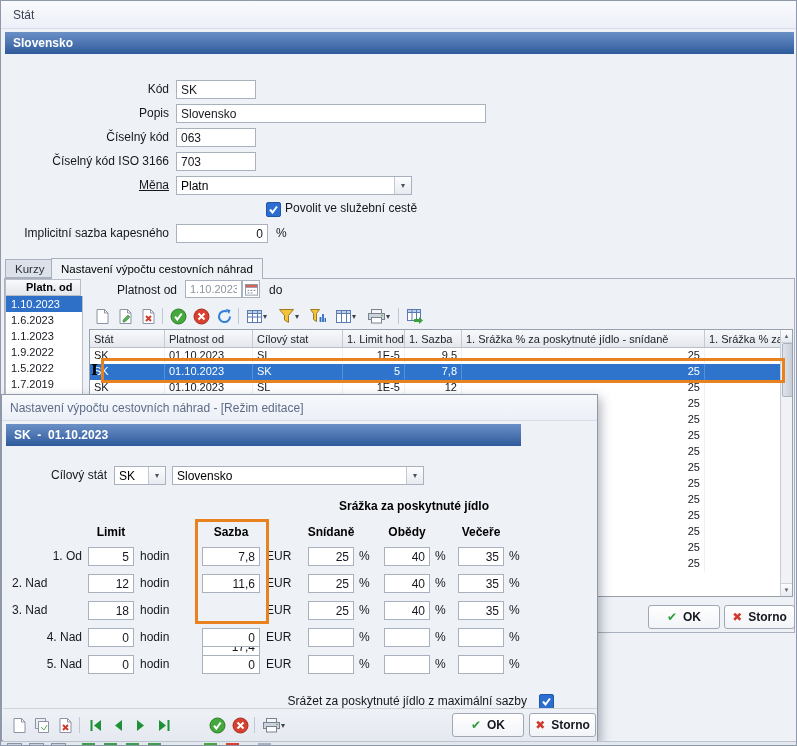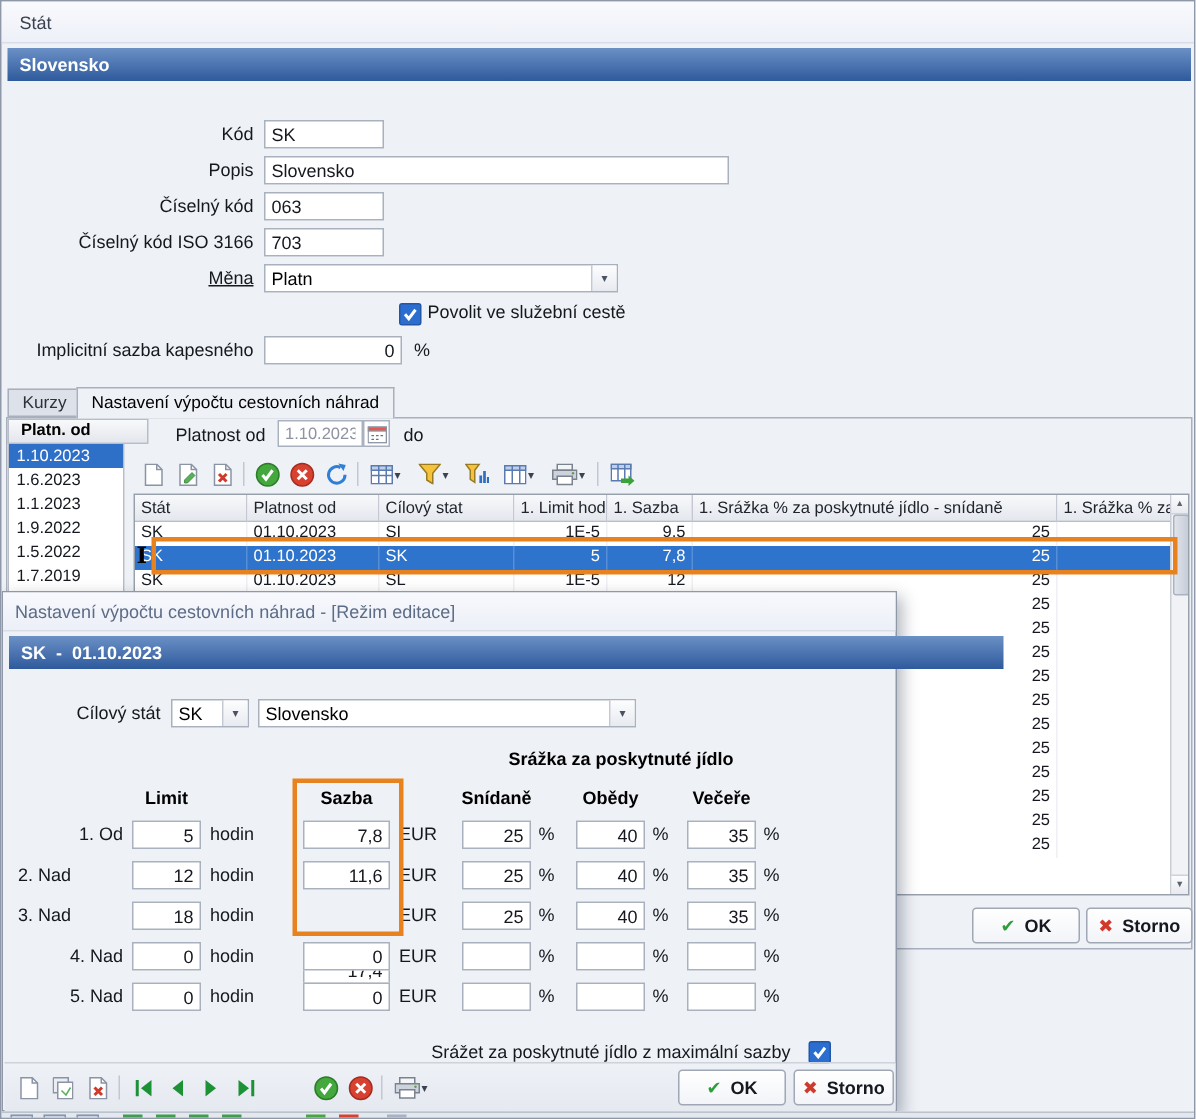--- a/index.html
+++ b/index.html
@@ -15,21 +15,21 @@
   .muted{color:#8d939f}
   .combo{position:absolute;height:19px;border:1px solid #a9b1bf;background:#fff;box-sizing:border-box;display:flex;align-items:center}
   .combo-text{flex:1;font-size:12px;padding:0 4px;white-space:nowrap;overflow:hidden}
   .combo-arrow{width:16px;align-self:stretch;border-left:1px solid #c3c9d4;background:linear-gradient(#fdfdfe,#e7eaf0);display:flex;align-items:center;justify-content:center;font-size:8px;color:#4a5160}
   .checkbox{position:absolute;width:13px;height:13px;background:#2b6ed0;border:1px solid #2257a8;border-radius:2px;display:flex;align-items:center;justify-content:center}
   .cblabel{position:absolute;font-size:12px;line-height:15px;color:#15181f;white-space:nowrap}
   .tab{position:absolute;box-sizing:border-box;border:1px solid #a9b0bd;font-size:11.5px;display:flex;align-items:center;padding:0 9px;white-space:nowrap}
   .tab.inactive{background:#dde1e9;color:#2c313c;height:19px;top:258px}
   .tab.active{background:#eef1f6;height:21px;top:257px;border-bottom:none;z-index:3}
   .panel{position:absolute;left:3px;top:277px;width:791px;height:355px;border:1px solid #a9b0bd;background:#eef1f6;box-sizing:border-box}
-  .listheader{position:absolute;left:4px;top:278px;width:94px;height:17px;background:linear-gradient(#f8f9fb,#e3e6ec);border:1px solid #b8bdc8;box-sizing:border-box;font-size:11px;font-weight:bold;line-height:15px;padding-left:8px}
+  .listheader{position:absolute;left:4px;top:278px;width:76px;height:17px;background:linear-gradient(#f8f9fb,#e3e6ec);border:1px solid #b8bdc8;box-sizing:border-box;font-size:11px;font-weight:bold;line-height:15px;padding-left:20px}
   .listbox{position:absolute;left:4px;top:295px;width:78px;height:336px;background:#fff;border:1px solid #b8bdc8;border-top:none;box-sizing:border-box;overflow:hidden;z-index:2}
   .litem{height:16px;font-size:11px;line-height:16px;padding-left:5px;color:#15181f}
   .litem.sel{background:#2e6fc8;color:#fff}
   .tbtn{position:absolute;top:304px;width:22px;height:22px;display:flex;align-items:center;justify-content:center;gap:1px}
   .tsep{position:absolute;top:307px;width:1px;height:16px;background:#c2c8d2}
   .caret{font-size:8px;color:#3c434f}
   .grid{position:absolute;left:88px;top:328px;width:704px;height:268px;background:#fff;border:1px solid #98a0ac;box-sizing:border-box;overflow:hidden}
   .ghead{display:flex;height:18px}
   .gh{box-sizing:border-box;height:18px;line-height:16px;font-size:11px;padding:1px 4px;background:linear-gradient(#f8f9fb,#e4e7ed);border-right:1px solid #c3c8d2;border-bottom:1px solid #b9bfca;overflow:hidden;white-space:nowrap;color:#20242d}
   .grow{display:flex;height:16px}
@@ -326,21 +326,21 @@
   </button>
   <button class="btn" style="left:723px;top:604px;width:71px">
     <span class="xx">✖</span>
     <span>Storno</span>
   </button>
 
   <div class="dialog">
     <div class="dlg-title">
       <span>Nastavení výpočtu cestovních náhrad - [Režim editace]</span>
     </div>
-    <div class="bluebar" style="left:4px;top:29px;width:663px;height:22px">
+    <div class="bluebar" style="left:4px;top:29px;width:515px;height:22px">
       <span style="white-space:pre">SK  -  01.10.2023</span>
     </div>
 
     <div class="dlabel b" style="left:15px;top:71px;width:90px;text-align:right">Cílový stát</div>
     <div class="combo" style="left:112px;top:71px;width:52px">
       <span class="combo-text">SK</span>
       <span class="combo-arrow">▾</span>
     </div>
     <div class="combo" style="left:170px;top:71px;width:252px">
       <span class="combo-text">Slovensko</span>

